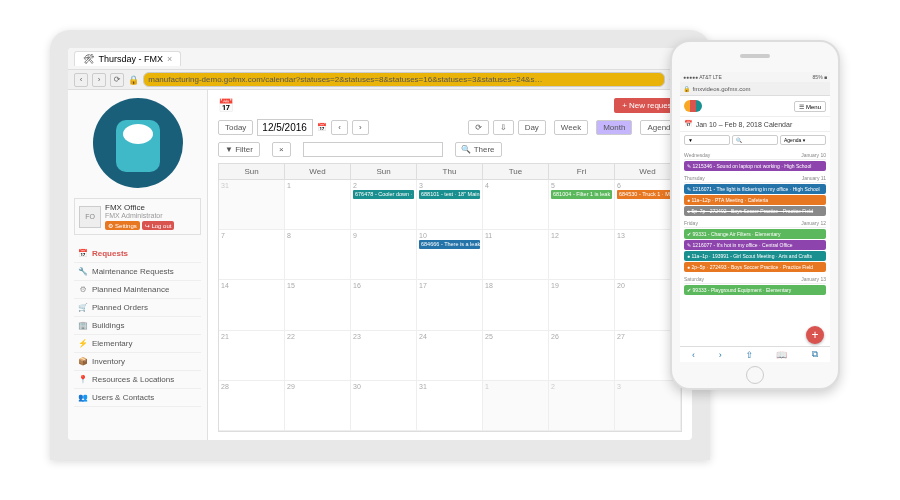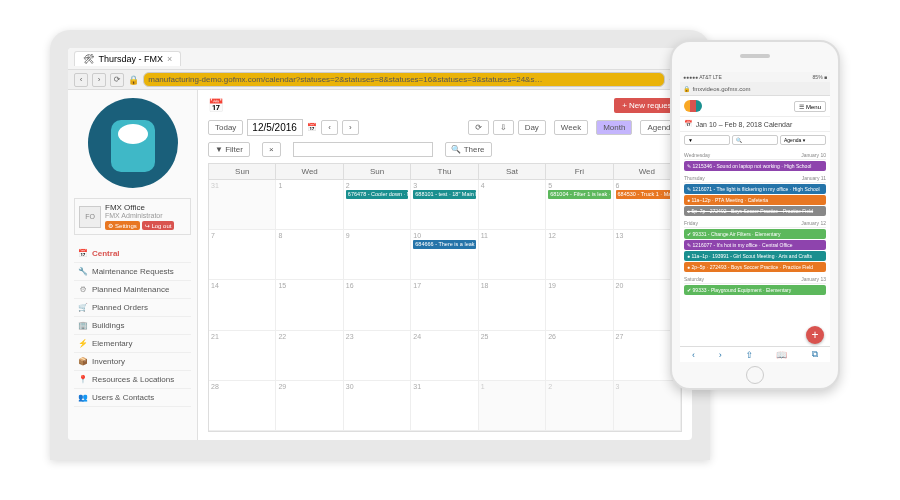--- a/index.html
+++ b/index.html
@@ -6,21 +6,21 @@
 body{width:900px;height:500px;background:#fff;position:relative;overflow:hidden}
 .laptop{position:absolute;left:50px;top:30px;width:660px;height:430px;background:#e8e8e8;border-radius:20px 20px 0 0;padding:18px 18px 0 18px;box-shadow:0 2px 8px rgba(0,0,0,.15)}
 .screen{width:100%;height:392px;background:#fff;border-radius:4px;overflow:hidden;display:flex;flex-direction:column;font-size:9px}
 .browser-chrome{height:22px;background:#f5f5f5;border-bottom:1px solid #ddd;display:flex;align-items:center;padding:0 6px;gap:6px}
 .tab{background:#fff;border:1px solid #ddd;border-bottom:none;padding:2px 8px;border-radius:3px 3px 0 0;display:flex;align-items:center;gap:4px}
 .tab-close{color:#999;cursor:pointer}
 .addr-bar{height:20px;background:#f0f0f0;border-bottom:1px solid #ddd;display:flex;align-items:center;padding:0 6px;gap:4px}
 .addr-input{flex:1;background:#eab308;border:1px solid #ccc;border-radius:6px;padding:2px 4px;font-size:8px;color:#555}
 .nav-btn{width:14px;height:14px;border:1px solid #ccc;border-radius:2px;display:flex;align-items:center;justify-content:center;color:#666;font-size:8px}
 .app{flex:1;display:flex;overflow:hidden}
-.sidebar{width:130px;background:#fafafa;border-right:1px solid #e0e0e0;display:flex;flex-direction:column;padding:8px 6px;gap:4px}
+.sidebar{width:140px;background:#fafafa;border-right:1px solid #e0e0e0;display:flex;flex-direction:column;padding:8px 6px;gap:4px}
 .avatar{width:90px;height:90px;border-radius:50%;background:#1a5f7a;margin:0 auto 6px;position:relative;overflow:hidden}
 .avatar::after{content:"";position:absolute;width:44px;height:52px;background:#3fb8c7;border-radius:10px;left:23px;top:22px}
 .avatar::before{content:"";position:absolute;width:30px;height:20px;background:#fff;border-radius:50%;left:30px;top:26px;z-index:2}
 .user-box{border:1px solid #e0e0e0;padding:4px;display:flex;gap:4px;align-items:center}
 .user-badge{width:22px;height:22px;background:#eee;border:1px solid #ccc;display:flex;align-items:center;justify-content:center;font-size:7px;color:#888}
 .user-info{flex:1}
 .user-name{font-size:8px;color:#333}
 .user-role{font-size:7px;color:#999}
 .user-actions{display:flex;gap:2px;margin-top:2px}
 .btn-tiny{font-size:6px;padding:1px 3px;border-radius:2px;color:#fff}
@@ -110,21 +110,21 @@
             <div class="user-role">FMX Administrator</div>
             <div class="user-actions">
               <span class="btn-tiny btn-orange">⚙ Settings</span>
               <span class="btn-tiny btn-red">↪ Log out</span>
             </div>
           </div>
         </div>
         <ul class="nav-list" id="nav-list">
             <li class="nav-item active">
               <span class="nav-icon">📅</span>
-              <span>Central</span>
+              <span>Requests</span>
             </li>
             <li class="nav-item">
               <span class="nav-icon">🔧</span>
               <span>Maintenance Requests</span>
             </li>
             <li class="nav-item">
               <span class="nav-icon">⚙</span>
               <span>Planned Maintenance</span>
             </li>
             <li class="nav-item">
@@ -181,21 +181,21 @@
           <div class="btn-sm">×</div>
           <input class="filter-input" style="">
           <div class="btn-sm">🔍 There</div>
         </div>
         <div class="calendar">
           <div class="cal-head" id="cal-head">
               <div class="cal-head-cell">Sun</div>
               <div class="cal-head-cell">Wed</div>
               <div class="cal-head-cell">Sun</div>
               <div class="cal-head-cell">Thu</div>
-              <div class="cal-head-cell">Sat</div>
+              <div class="cal-head-cell">Tue</div>
               <div class="cal-head-cell">Fri</div>
               <div class="cal-head-cell">Wed</div>
             </div>
           <div class="cal-body" id="cal-body">
               <div class="cal-cell other">31</div>
               <div class="cal-cell">1</div>
               <div class="cal-cell">2<div class="event ev-teal">676478 - Cooler down · Main Plant</div></div>
               <div class="cal-cell">3<div class="event ev-teal">688101 - test · 18" Main Line</div></div>
               <div class="cal-cell">4</div>
               <div class="cal-cell">5<div class="event ev-green">681004 - Filter 1 is leak · Main Plant</div></div>

